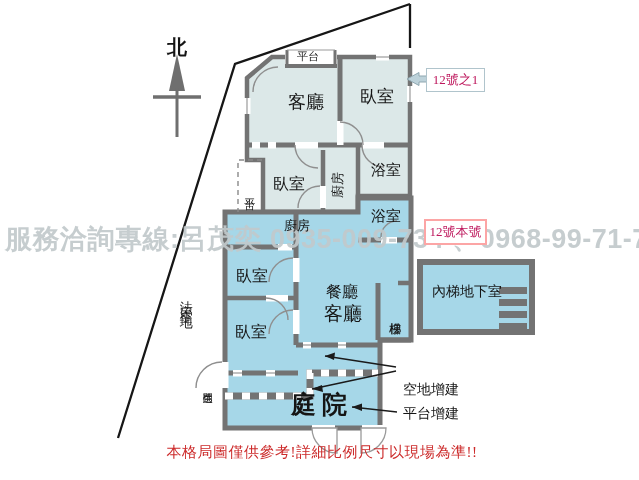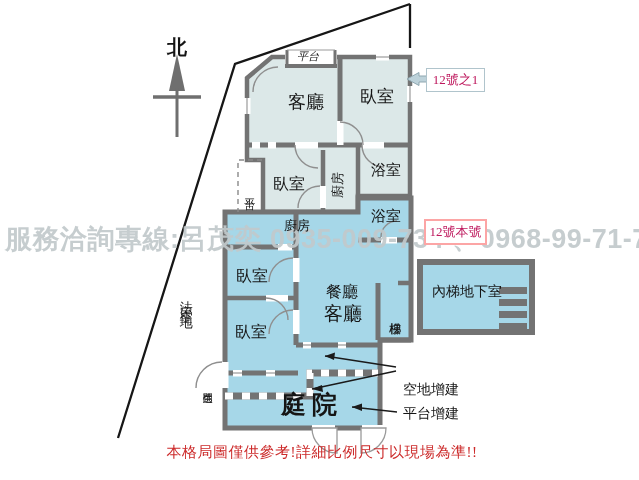--- a/index.html
+++ b/index.html
@@ -143,36 +143,36 @@
       <polygon points="352,407 362,403.5 362,411"></polygon>
     </g>
 
     <polygon points="407,79 419,72.5 419,76 427,76 427,82 419,82 419,85.5" fill="#bdd2da" stroke="#8fa7b0" stroke-width="1"></polygon>
   </svg>
 
   <div class="watermark">服務洽詢專線:呂茂奕 0935-009-734 、0968-99-71-75</div>
 
   <div class="lbl north" style="left:177px;top:47px;">北</div>
 
-  <div class="lbl" style="left:308px;top:57px;font-size:11px;font-style:italic;">平台</div>
+  <div class="lbl" style="left:308px;top:57px;font-size:11px;">平台</div>
   <div class="lbl" style="left:306px;top:102px;font-size:18px;">客廳</div>
   <div class="lbl" style="left:377px;top:97px;font-size:17px;">臥室</div>
   <div class="lbl" style="left:386px;top:171px;font-size:15px;">浴室</div>
   <div class="lbl" style="left:386px;top:217px;font-size:15px;">浴室</div>
   <div class="lbl" style="left:289px;top:184px;font-size:16px;">臥室</div>
   <div class="lbl rot" style="left:338px;top:185px;font-size:13px;">廚房</div>
   <div class="lbl vert" style="left:249px;top:190px;font-size:11px;">平台</div>
   <div class="lbl" style="left:297px;top:226px;font-size:13px;">廚房</div>
   <div class="lbl" style="left:342px;top:292px;font-size:16px;">餐廳</div>
   <div class="lbl" style="left:343px;top:314px;font-size:19px;">客廳</div>
   <div class="lbl" style="left:252px;top:276px;font-size:16px;">臥室</div>
   <div class="lbl" style="left:251px;top:332px;font-size:16px;">臥室</div>
   <div class="lbl vert" style="left:395px;top:313px;font-size:12px;">樓梯</div>
   <div class="lbl" style="left:467px;top:292px;font-size:14px;">內梯地下室</div>
-  <div class="lbl big" style="left:312px;top:405px;font-size:25px;">庭院</div>
+  <div class="lbl big" style="left:322px;top:405px;font-size:25px;">庭院</div>
   <div class="lbl vert" style="left:207px;top:385px;font-size:10px;">逃生門</div>
   <div class="lbl vert" style="left:186px;top:300px;font-size:13px;letter-spacing:5px;">法定空地</div>
 
   <div class="lbl" style="left:431px;top:370px;font-size:14px;margin-top:44px;">平台增建</div>
   <div class="lbl" style="left:431px;top:390px;font-size:14px;">空地增建</div>
 
   <div class="tagbox" style="left:426px;top:68px;width:57px;height:22px;border:1.5px solid #b0c4cc;">
     <span>12號之1</span>
   </div>
   <div class="tagbox" style="left:424px;top:219px;width:59px;height:22px;border:2px solid #fca5a5;">

